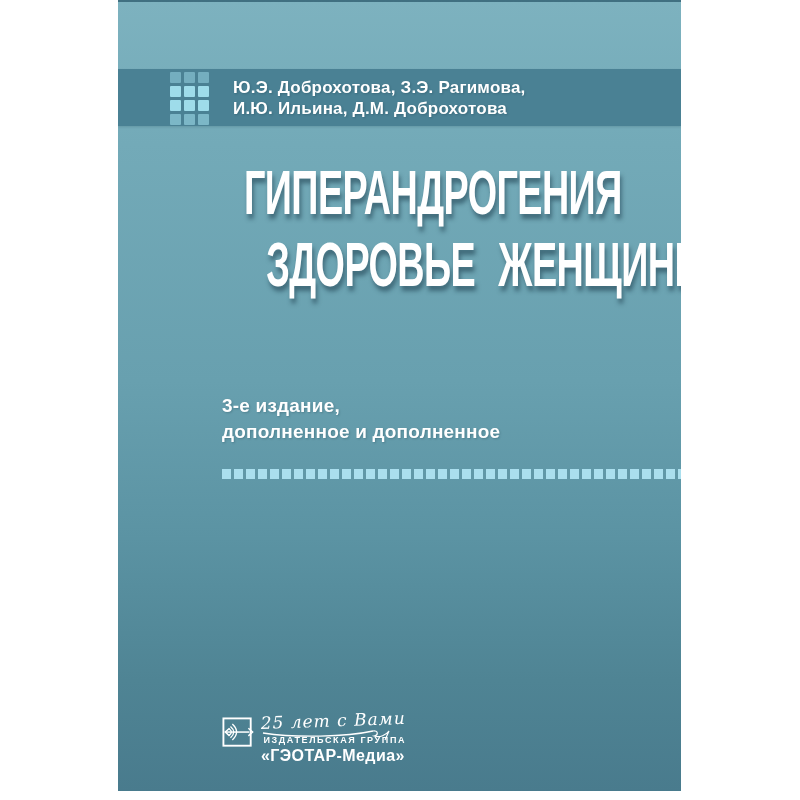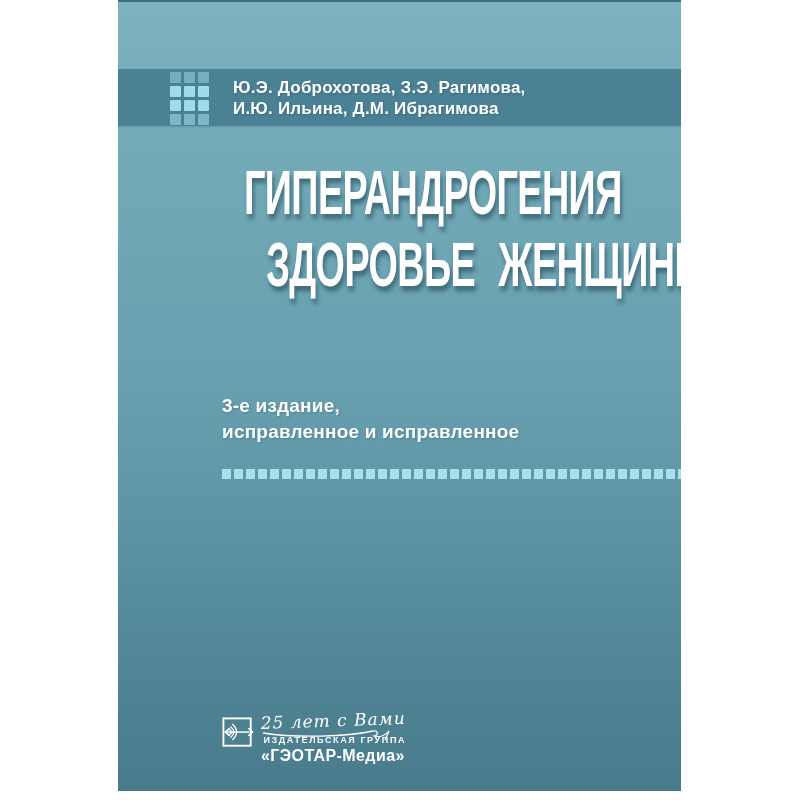--- a/index.html
+++ b/index.html
@@ -105,32 +105,32 @@
           <i></i>
           <i></i>
           <i></i>
           <i></i>
           <i></i>
           <i></i>
           <i></i>
       </span>
       <div class="authors">
         <div>Ю.Э. Доброхотова, З.Э. Рагимова,</div>
-        <div>И.Ю. Ильина, Д.М. Ибрагимова</div>
+        <div>И.Ю. Ильина, Д.М. Доброхотова</div>
       </div>
     </div>
 
     <div class="title">
       <div class="trow"><span class="tline">ГИПЕРАНДРОГЕНИЯ</span></div>
       <div class="trow"><span class="tline">ЗДОРОВЬЕ ЖЕНЩИНЫ</span></div>
     </div>
 
     <div class="edition">
       <div>3-е издание,</div>
-      <div>исправленное и исправленное</div>
+      <div>дополненное и дополненное</div>
     </div>
 
     <div class="dotted-strip"></div>
 
     <div class="publisher">
       <svg class="pub-mark" viewBox="0 0 34 34" fill="none" stroke="#ffffff">
         <rect x="1.5" y="1.5" width="29" height="29" stroke-width="2"></rect>
         <line x1="4" y1="16" x2="29" y2="16" stroke-width="1.6"></line>
         <path d="M8,12 L3.5,16 L8,20" stroke-width="1.6" fill="none"></path>
         <path d="M28,12 L32.5,16 L28,20" stroke-width="1.6" fill="none"></path>

